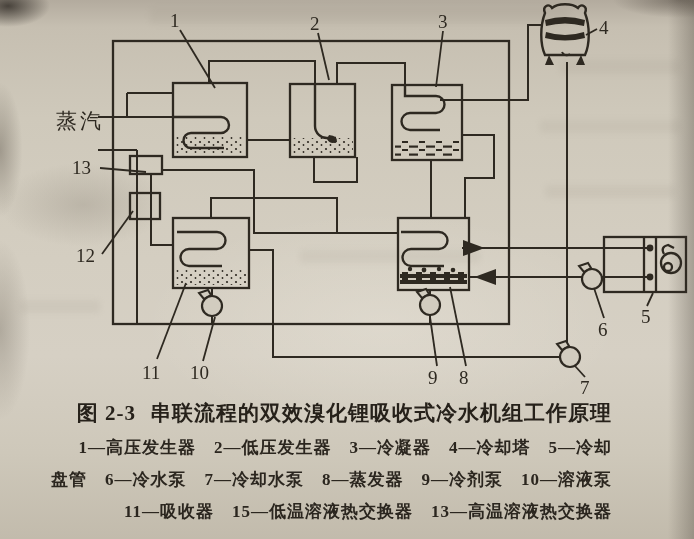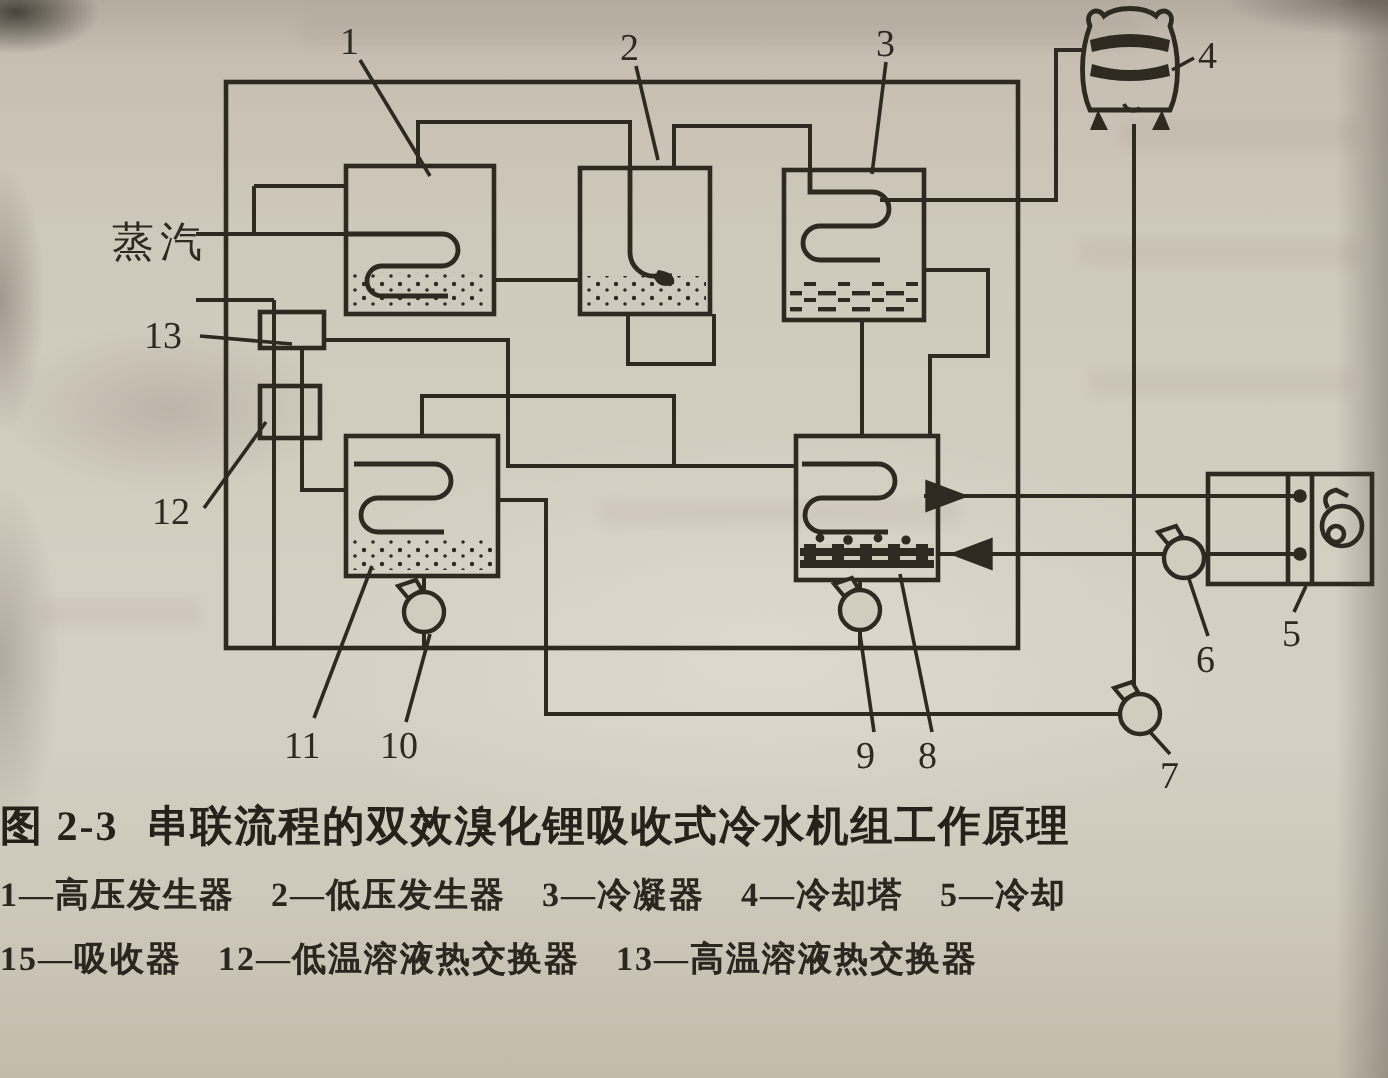--- a/index.html
+++ b/index.html
@@ -17,21 +17,21 @@
   }
   .page::after{ 
     content:"";position:absolute;top:0;right:0;width:26px;height:100%;
     background:linear-gradient(90deg,rgba(0,0,0,0),rgba(55,48,40,.30));pointer-events:none;
   }
   .ghost{position:absolute;background:#8d8578;opacity:.10;filter:blur(3px);border-radius:3px;}
   svg{position:absolute;left:0;top:0;}
   svg text{fill:#2e2921;}
   .num{font-size:19px;font-family:"Liberation Serif","DejaVu Serif",serif;}
   .cjk{font-size:21px;letter-spacing:3px;}
-  .caption-block{position:absolute;left:0;top:399px;width:612px;text-align:left;color:#26211a;}
+  .caption-block{position:absolute;left:0;top:399px;width:612px;text-align:right;color:#26211a;}
   .caption-line{font-size:21px;font-weight:bold;letter-spacing:1px;white-space:nowrap;}
   .caption-line .figno{margin-right:14px;}
   .legend-line{font-size:17px;font-weight:bold;letter-spacing:1px;margin-top:9px;white-space:nowrap;color:#2b261f;}
 </style>
 </head>
 <body>
 
 <div class="page">
 
   <div class="ghost" style="left:150px;top:8px;width:420px;height:16px;"></div>
@@ -207,16 +207,17 @@
       <text class="num" x="72" y="174">13</text>
       <text class="cjk" x="56" y="128">蒸汽</text>
     </g>
   </svg>
 
   <div class="caption-block">
     <div class="caption-line">
       <span class="figno">图 2-3</span><span>串联流程的双效溴化锂吸收式冷水机组工作原理</span>
     </div>
     <div class="legend-line">1—高压发生器　2—低压发生器　3—冷凝器　4—冷却塔　5—冷却</div>
-    <div class="legend-line">15—吸收器　12—低温溶液热交换器　13—高温溶液热交换器</div>
+    <div class="legend-line">盘管　6—冷水泵　7—冷却水泵　8—蒸发器　9—冷剂泵　10—溶液泵</div>
+    <div class="legend-line">11—吸收器　15—低温溶液热交换器　13—高温溶液热交换器</div>
   </div>
 
 </div>
 
 </body></html>

